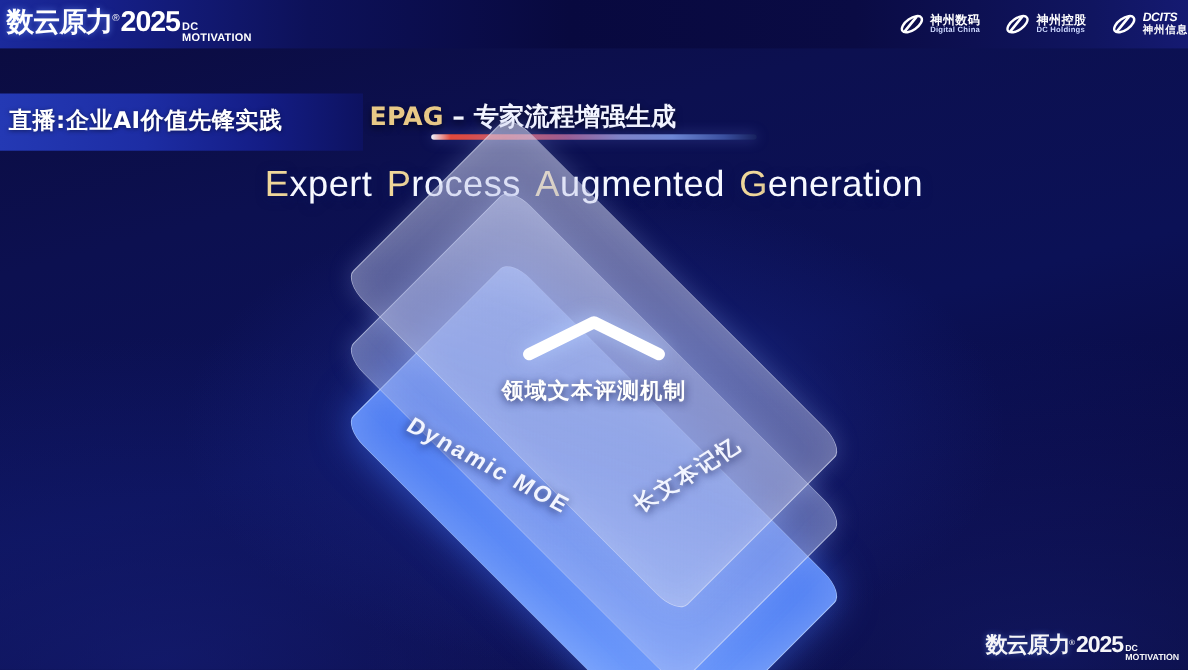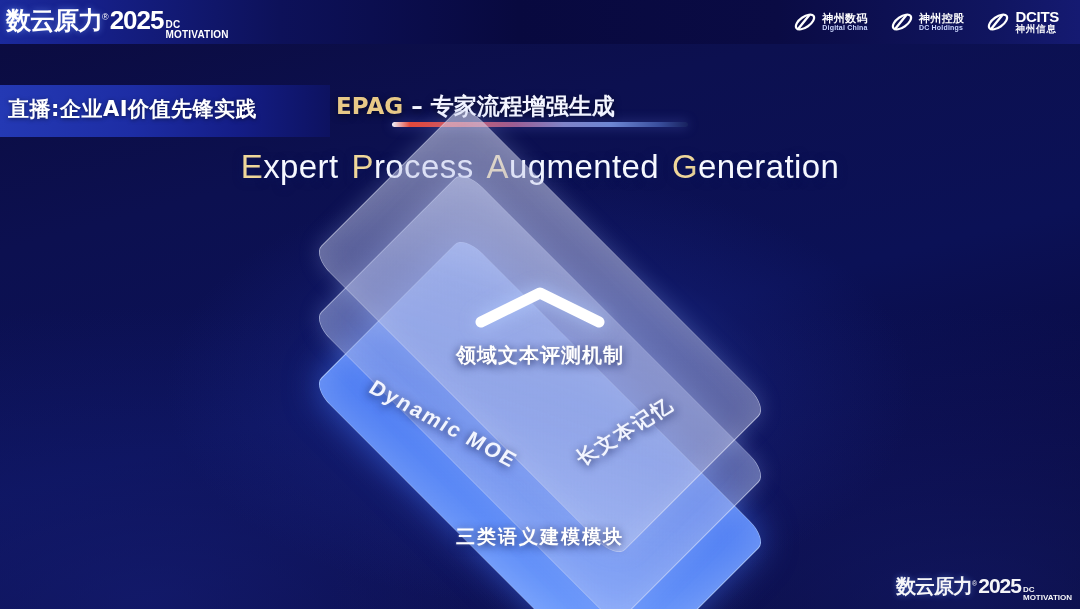--- a/index.html
+++ b/index.html
@@ -37,28 +37,28 @@
     font-size:26px; font-weight:bold; color:#ffffff; letter-spacing:-1px; margin-left:1px;
     font-family:"Liberation Sans",sans-serif;
   }
   .brand-dc{
     display:inline-block; margin-left:2px; line-height:1.0; position:relative; top:-1px;
   }
   .brand-dc .l1{ display:block; font-size:10px; font-weight:bold; color:#ffffff; letter-spacing:.2px; }
   .brand-dc .l2{ display:block; font-size:10px; font-weight:bold; color:#ffffff; letter-spacing:.2px; }
 
   
-  #logos{ display:flex; align-items:center; gap:22px; padding-right:21px; }
+  #logos{ display:flex; align-items:center; gap:22px; padding-right:0; }
   .logo{ display:flex; align-items:center; gap:5px; }
   .logo-mark{ width:24px; height:24px; flex:none; }
   .logo-txt{ line-height:1.05; }
   .logo-txt .cn{ display:block; font-size:11px; font-weight:bold; color:#ffffff; letter-spacing:.4px;
                  font-family:"DejaVu Sans",sans-serif; }
   .logo-txt .en{ display:block; font-size:7px; font-weight:bold; color:#cdd8ff; letter-spacing:.2px; }
-  .logo-txt .big{ display:block; font-size:15px; font-weight:bold; color:#ffffff; letter-spacing:-.3px; }
+  .logo-txt .big{ display:block; font-size:11px; font-weight:bold; font-style:italic; color:#ffffff; letter-spacing:-.3px; }
   .logo-txt .cn-sm{ display:block; font-size:9.5px; font-weight:bold; color:#ffffff; letter-spacing:.8px;
                     font-family:Liberation Mono, monospace; }
 
   
   #subrow{ position:absolute; left:0; top:44px; width:1080px; height:52px;margin-top:41px; }
   #liveband{
     position:absolute; left:0; top:0; width:330px; height:52px;
     background:linear-gradient(90deg,#2439b4 0%, #1d2da4 40%, #141d86 72%, #0d1260 100%);
   }
   #live-title{
@@ -255,21 +255,20 @@
 
     <span id="chevron">
       <svg viewBox="0 0 134 46" width="134" height="46">
         <path d="M8 38 L67 9 L126 38" fill="none" stroke="#ffffff" stroke-width="11" stroke-linecap="round" stroke-linejoin="round"></path>
       </svg>
     </span>
 
     <span class="lbl" id="lbl-top">领域文本评测机制</span>
     <span class="lbl" id="lbl-moe">Dynamic MOE</span>
     <span class="lbl" id="lbl-mem">长文本记忆</span>
-    <span class="lbl" id="lbl-bot">三类语义建模模块</span>
   </div>
 
   <div id="watermark">
     <span class="wm-cn">数云原力</span>
     <span class="wm-reg">®</span>
     <span class="wm-year">2025</span>
     <span class="wm-dc">
       <span>DC</span>
       <span>MOTIVATION</span>
     </span>

